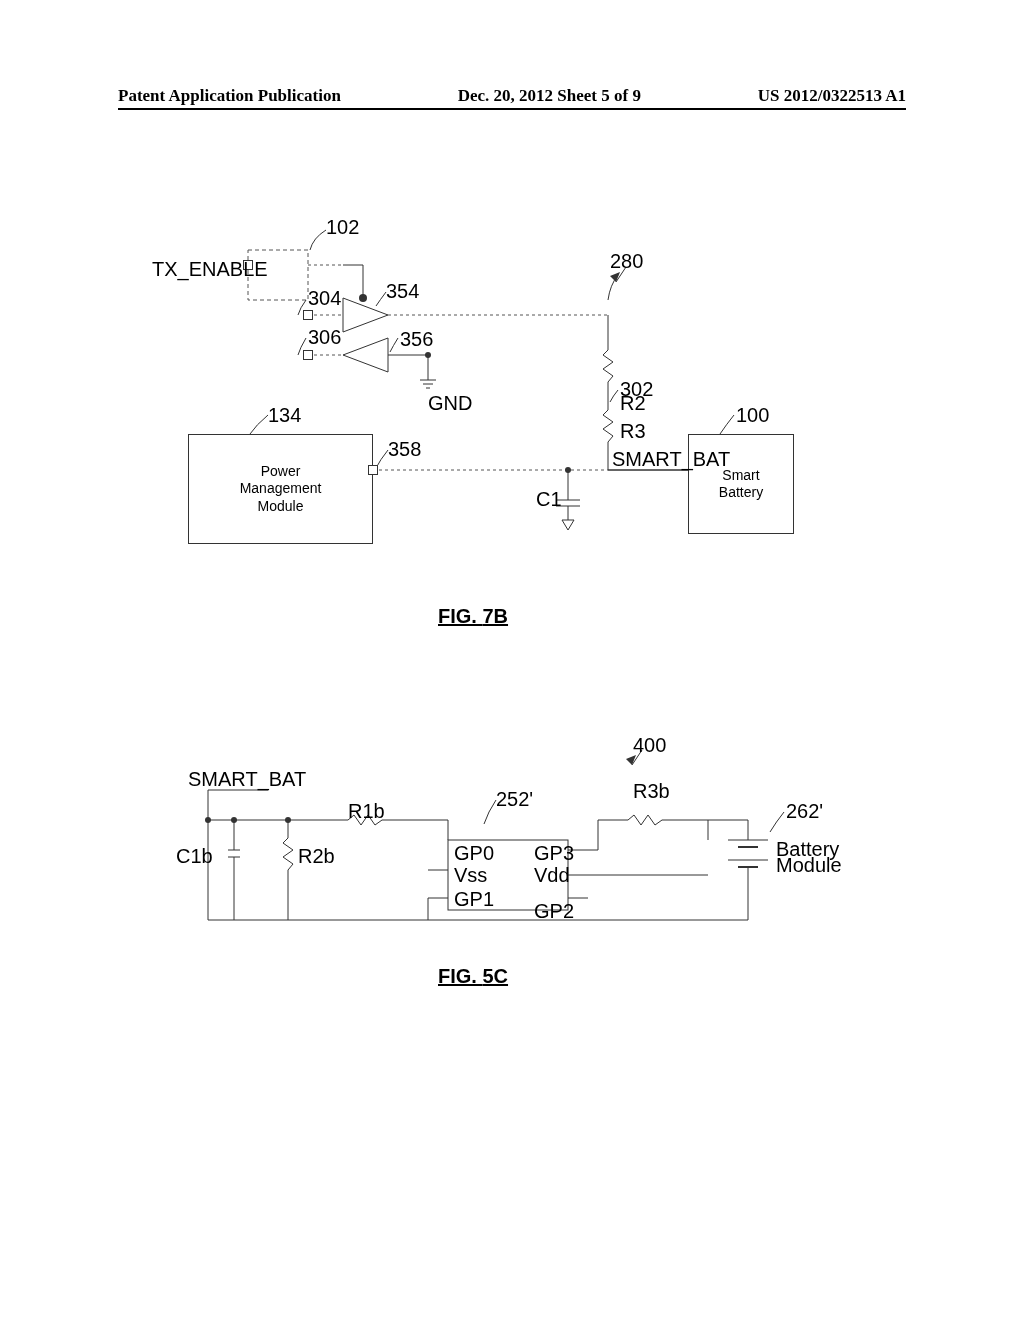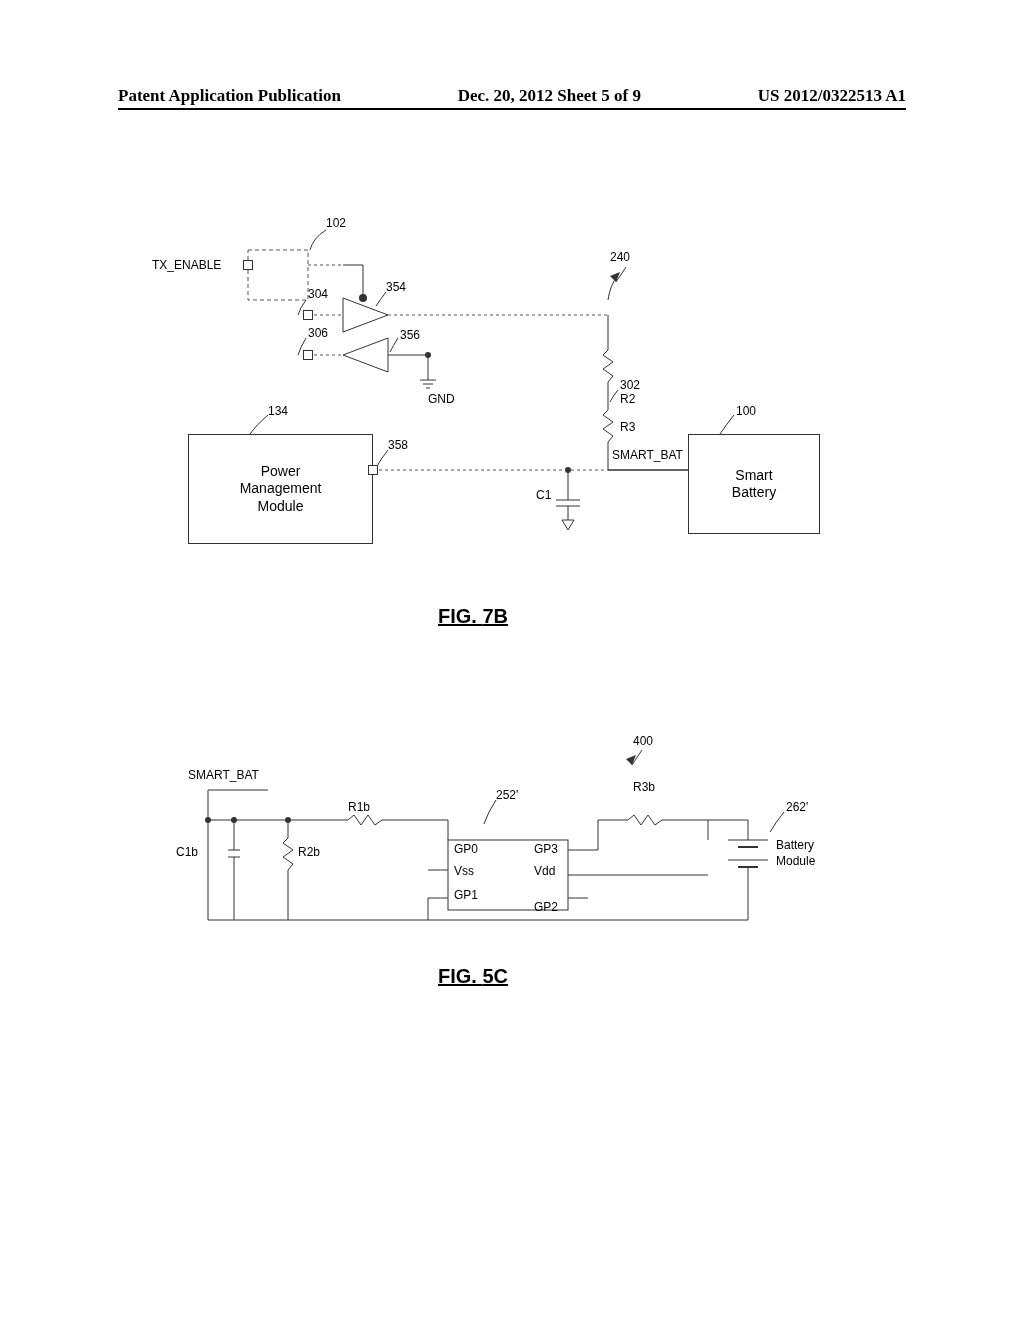--- a/index.html
+++ b/index.html
@@ -52,21 +52,21 @@
     text-align: center;
     display: flex;
     flex-direction: column;
     justify-content: center;
     align-items: center;
     line-height: 1.25;
   }
   .lbl {
     position: absolute;
     font-family: Arial, sans-serif;
-    font-size: 12px;
+    font-size: 20px;
     white-space: nowrap;
   }
   .pin {
     position: absolute;
     width: 10px; height: 10px;
     border: 1px solid #333;
     background: #fff;
   }
   svg.wires {
     position: absolute;
@@ -151,28 +151,28 @@
   <div class="pin" style="left:155px; top:90px;"></div>
   <div class="pin" style="left:155px; top:130px;"></div>
 
   <div class="box" style="left:40px; top:214px; width:185px; height:110px;">
     <span>Power</span>
     <span>Management</span>
     <span>Module</span>
   </div>
   <div class="pin" style="left:220px; top:245px;"></div>
 
-  <div class="box" style="left:540px; top:214px; width:132px; height:100px;">
+  <div class="box" style="left:540px; top:214px; width:106px; height:100px;">
     <span>Smart</span>
     <span>Battery</span>
   </div>
 
   <div class="lbl" style="left:4px; top:38px;">TX_ENABLE</div>
   <div class="lbl" style="left:178px; top:-4px;">102</div>
-  <div class="lbl" style="left:462px; top:30px;">240</div>
+  <div class="lbl" style="left:462px; top:30px;">280</div>
   <div class="lbl" style="left:160px; top:67px;">304</div>
   <div class="lbl" style="left:160px; top:106px;">306</div>
   <div class="lbl" style="left:238px; top:60px;">354</div>
   <div class="lbl" style="left:252px; top:108px;">356</div>
   <div class="lbl" style="left:472px; top:158px;">302</div>
   <div class="lbl" style="left:280px; top:172px;">GND</div>
   <div class="lbl" style="left:472px; top:130px;margin-top:42px;">R2</div>
   <div class="lbl" style="left:472px; top:200px;">R3</div>
   <div class="lbl" style="left:388px; top:268px;">C1</div>
   <div class="lbl" style="left:464px; top:228px;">SMART_BAT</div>

